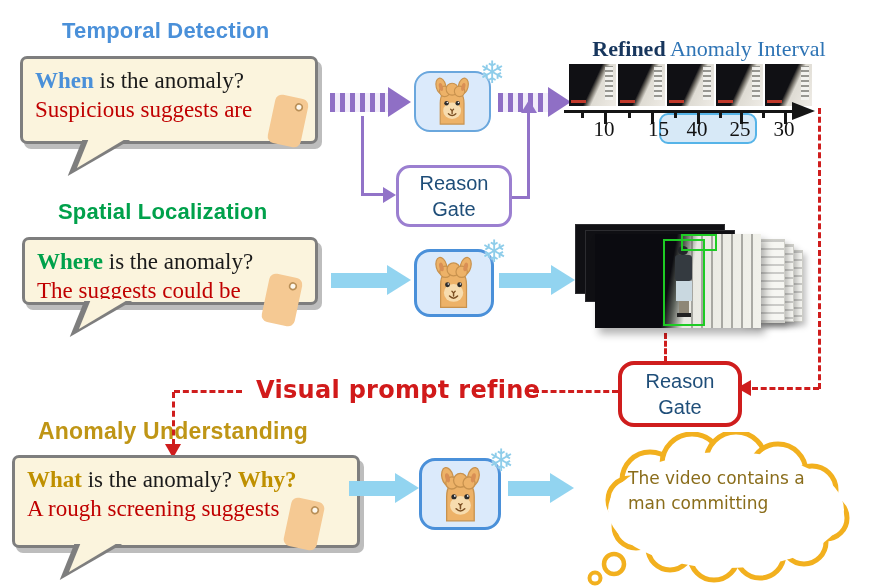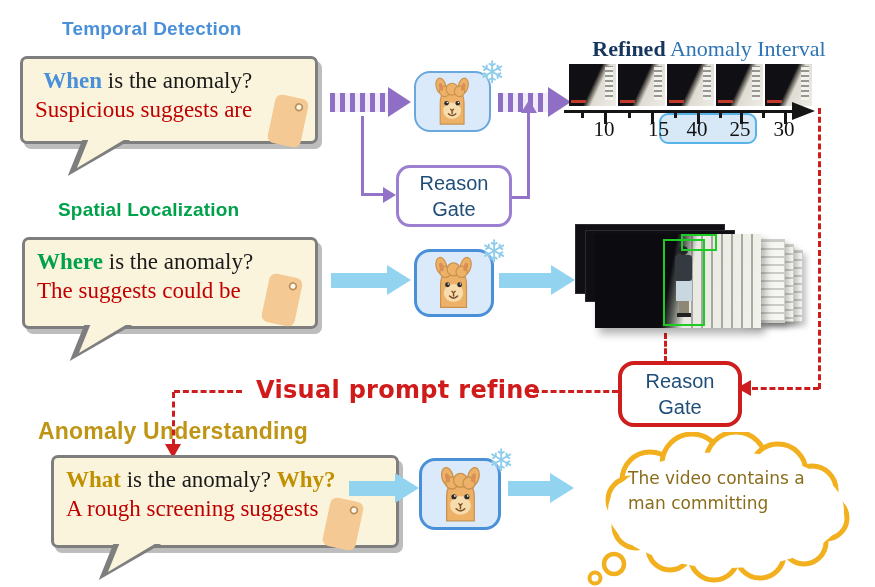--- a/index.html
+++ b/index.html
@@ -1,20 +1,20 @@
 <!DOCTYPE html>
 <html><head>
 <meta charset="utf-8">
 <style>
   * { margin:0; padding:0; box-sizing:border-box; }
   body { background:#ffffff; font-family:"Liberation Sans", sans-serif; }
   .canvas { position:relative; width:875px; height:587px; background:#fff; overflow:hidden; }
 
   
-  .heading { position:absolute; font-weight:bold; font-size:19px; letter-spacing:.2px; }
+  .heading { position:absolute; font-weight:bold; font-size:22px; letter-spacing:.2px; }
   .h-temporal { left:62px; top:18px;  color:#4a90d9; }
   .h-spatial  { left:58px; top:199px; color:#00a14b; }
   .h-underst  { left:38px; top:418px; color:#bf9515; font-size:23px; }
 
   
   .bubble { position:absolute; background:#fbf4dd; border:3px solid #7e7e7e; border-radius:7px;
             box-shadow:4px 5px 0 #bdbdbd; }
   .bubble .txt { position:absolute; left:12px; top:7px; font-family:"Liberation Serif", serif;
                  font-size:23px; line-height:1.28; color:#1a1a1a; white-space:nowrap; }
   .ln2 { color:#c00000; }
@@ -106,21 +106,21 @@
 </style>
 </head>
 <body>
 
 <div class="canvas">
 
   <div class="heading h-temporal">Temporal Detection</div>
   <div class="heading h-spatial">Spatial Localization</div>
   <div class="heading h-underst">Anomaly Understanding</div>
 
-  <div class="bubble" style="left:20px; top:56px; width:298px; height:88px;text-align:right;">
+  <div class="bubble" style="left:20px; top:56px; width:298px; height:88px;">
     <div class="tailb"></div>
     <div class="tailf"></div>
     <div class="txt">
       <span class="hl-blue">When</span><span> is the anomaly?</span><br>
       <span class="ln2">Suspicious suggests are</span>
     </div>
     <svg class="tag" style="right:4px; top:34px; width:46px; height:56px; transform:rotate(12deg);" viewBox="0 0 40 50">
       <rect x="5" y="3" width="30" height="44" rx="6" fill="#f5c993"></rect>
       <circle cx="27" cy="11" r="3" fill="#fdf8ee" stroke="#b98f57" stroke-width="1.5"></circle>
     </svg>
@@ -191,21 +191,21 @@
   <div class="tick minor" style="left:719px;"></div>
   <div class="tick major" style="left:740px;"></div>
   <div class="tick minor" style="left:762px;"></div>
   <div class="tick major" style="left:784px;"></div>
   <div class="tlabel" style="left:586px;">10</div>
   <div class="tlabel" style="left:633px;text-align:right;">15</div>
   <div class="tlabel" style="left:679px;">40</div>
   <div class="tlabel" style="left:722px;">25</div>
   <div class="tlabel" style="left:766px;">30</div>
 
-  <div class="bubble" style="left:22px; top:237px; width:296px; height:92px;">
+  <div class="bubble" style="left:22px; top:237px; width:296px; height:68px;">
     <div class="tailb"></div>
     <div class="tailf"></div>
     <div class="txt">
       <span class="hl-green">Where</span><span> is the anomaly?</span><br>
       <span class="ln2">The suggests could be</span>
     </div>
     <svg class="tag" style="right:10px; top:32px; width:46px; height:56px; transform:rotate(12deg);" viewBox="0 0 40 50">
       <rect x="5" y="3" width="30" height="44" rx="6" fill="#f5c993"></rect>
       <circle cx="27" cy="11" r="3" fill="#fdf8ee" stroke="#b98f57" stroke-width="1.5"></circle>
     </svg>
@@ -269,21 +269,21 @@
   <div class="gate gate-red">
     <span>Reason</span>
     <span>Gate</span>
   </div>
   <div class="rdash-h" style="left:533px; top:390px; width:85px;"></div>
   <div class="refine">Visual prompt refine</div>
   <div class="rdash-h" style="left:174px; top:390px; width:68px;"></div>
   <div class="rdash-v" style="left:172px; top:392px; height:53px;"></div>
   <div class="rarrow" style="left:165px; top:444px; border-top:14px solid #cf1d1d; border-left:8px solid transparent; border-right:8px solid transparent;"></div>
 
-  <div class="bubble" style="left:12px; top:455px; width:348px; height:93px;margin-left:39px;">
+  <div class="bubble" style="left:12px; top:455px; width:348px; height:93px;">
     <div class="tailb"></div>
     <div class="tailf"></div>
     <div class="txt">
       <span class="hl-gold">What</span><span> is the anomaly? </span><span class="hl-gold">Why?</span><br>
       <span class="ln2">A rough screening suggests</span>
     </div>
     <svg class="tag" style="right:30px; top:38px; width:46px; height:56px; transform:rotate(12deg);" viewBox="0 0 40 50">
       <rect x="5" y="3" width="30" height="44" rx="6" fill="#f5c993"></rect>
       <circle cx="27" cy="11" r="3" fill="#fdf8ee" stroke="#b98f57" stroke-width="1.5"></circle>
     </svg>

